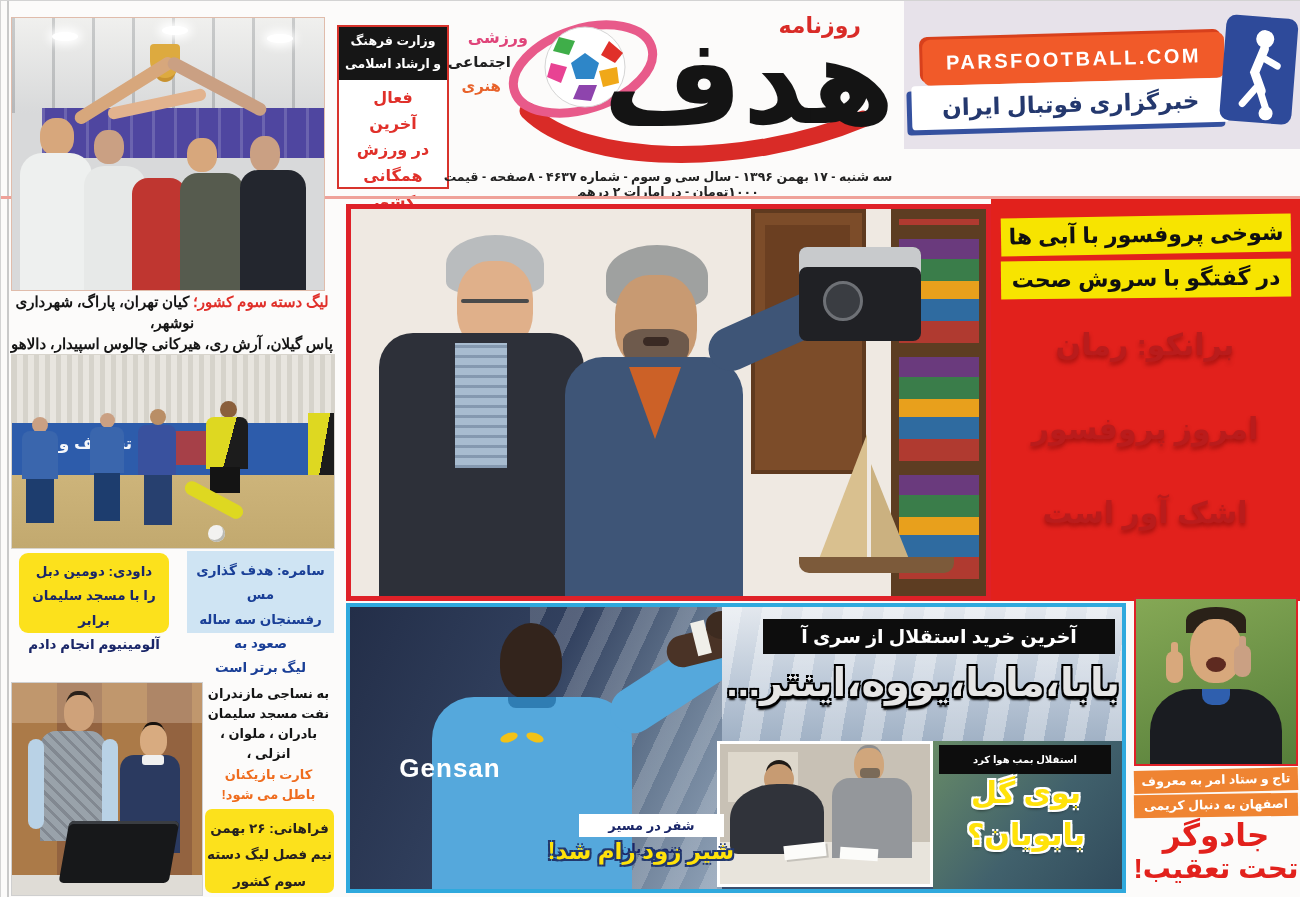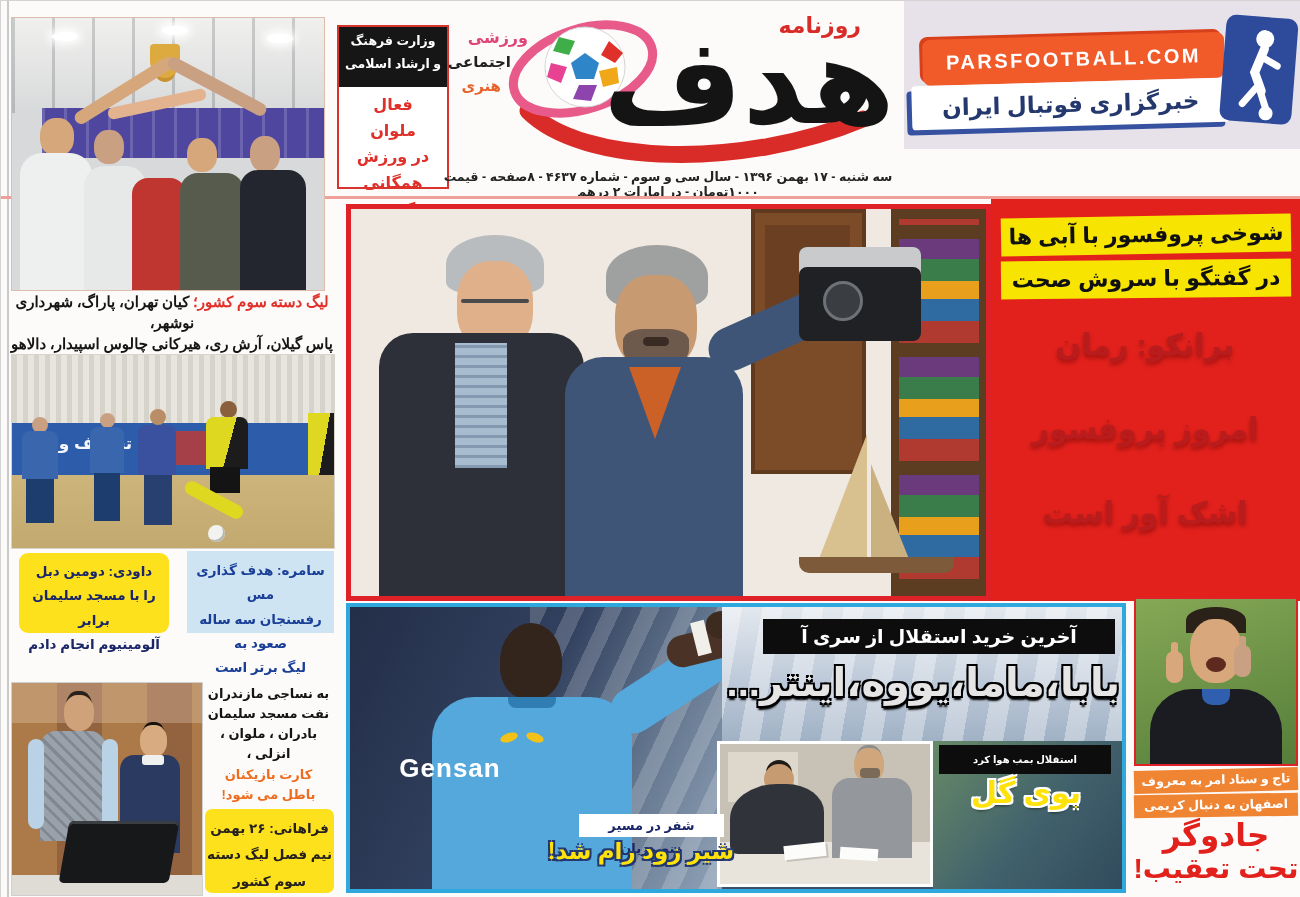--- a/index.html
+++ b/index.html
@@ -12,21 +12,21 @@
   .pf-wrap{left:908px;top:14px;width:392px;height:122px;transform:rotate(-1.6deg);}
   .pf-orange{left:14px;top:20px;width:302px;height:46px;background:#f15a29;border-radius:8px;color:#fff;
     font-size:20px;font-weight:800;letter-spacing:2.5px;line-height:46px;text-align:center;box-shadow:-3px -3px 0 #d8401c;}
   .pf-white{left:2px;top:66px;width:318px;height:44px;background:#fff;border-radius:4px;color:#24386e;
     font-size:23px;font-weight:800;line-height:44px;text-align:center;box-shadow:-5px 5px 0 #35519f;}
   .pf-navy{left:314px;top:6px;width:72px;height:106px;background:#2e4a9a;border-radius:10px;transform:rotate(6deg);}
   .logo-svg{left:432px;top:0;width:478px;height:166px;}
   .dateline{left:426px;top:168px;width:482px;font-size:12.5px;font-weight:bold;color:#222;text-align:center;}
   .pink-line{left:0;top:195px;width:1300px;height:3px;background:#efa199;}
   .ministry{left:336px;top:24px;width:112px;height:164px;border:2px solid #d8332c;background:#fff;box-sizing:border-box;}
-  .m-head{background:#161616;color:#fff;font-size:12.5px;font-weight:bold;line-height:1.85;padding:3px 0 11px;}
+  .m-head{background:#161616;color:#fff;font-size:12.5px;font-weight:bold;line-height:1.85;padding:3px 0 4px;}
   .m-body{color:#e0302a;font-size:16px;font-weight:800;line-height:1.62;padding-top:5px;}
   
   .trophy{left:10px;top:16px;width:312px;height:272px;border:1px solid #e0bcab;overflow:hidden;background:#d8d9da;}
   .caption3{left:4px;top:291px;width:334px;font-size:15px;font-weight:bold;line-height:1.4;color:#151515;font-family:Liberation Serif, serif;}
   .lead-red{color:#e0302a;}
   .match{left:10px;top:353px;width:322px;height:193px;overflow:hidden;border:1px solid #d8d4cc;background:#c7ae74;}
   .davoodi{left:18px;top:552px;width:150px;height:80px;background:#fce11c;border-radius:9px;
     font-size:13.5px;font-weight:800;color:#1a2668;line-height:1.8;padding-top:7px;box-sizing:border-box;}
   .samereh{left:186px;top:550px;width:147px;height:82px;background:#cfe4f3;
     font-size:13.5px;font-weight:800;color:#1a3f97;line-height:1.8;padding-top:8px;box-sizing:border-box;}
@@ -84,21 +84,21 @@
 
   <div class="abs pf-bg"></div>
 
   <div class="abs ministry">
     <div class="m-head ctr" dir="rtl">
       <div>وزارت فرهنگ</div>
       <div>و ارشاد اسلامی</div>
     </div>
     <div class="m-body ctr" dir="rtl">
       <div>فعال</div>
-      <div>ملوان</div>
+      <div>آخرین</div>
       <div>در ورزش</div>
       <div>همگانی کشور</div>
     </div>
   </div>
 
   <svg class="abs logo-svg" viewBox="0 0 478 166">
     <path d="M95 110 C150 165 310 168 430 118" stroke="#d92b27" stroke-width="17" fill="none" stroke-linecap="round"></path>
     <ellipse cx="150" cy="68" rx="72" ry="40" fill="none" stroke="#e85a8a" stroke-width="9" transform="rotate(-18 150 68)"></ellipse>
     <circle cx="152" cy="66" r="40" fill="#ffffff" stroke="#d5d5d5"></circle>
     <polygon points="152,52 166,62 161,78 143,78 138,62" fill="#2e86c8"></polygon>
@@ -284,20 +284,21 @@
       <div class="abs" style="left:134px;top:4px;width:30px;height:34px;background:#d0a67c;border-radius:45%;box-shadow:0 -5px 0 -2px #8e8e8e;"></div>
       <div class="abs" style="left:140px;top:24px;width:20px;height:10px;background:#7a6a58;border-radius:4px;"></div>
       <div class="abs" style="left:112px;top:34px;width:80px;height:80px;background:#94979b;border-radius:18px 18px 0 0;"></div>
       <div class="abs" style="left:64px;top:100px;width:42px;height:14px;background:#fcfcfa;transform:rotate(-6deg);box-shadow:2px 2px 0 rgba(0,0,0,.15);"></div>
       <div class="abs" style="left:120px;top:104px;width:38px;height:12px;background:#fcfcfa;transform:rotate(4deg);"></div>
     </div>
 
     <div class="abs bomb"></div>
     <div class="abs kickerB" dir="rtl">استقلال بمب هوا کرد</div>
     <div class="abs bomb-line bl1" dir="rtl">بوی گل</div>
+    <div class="abs bomb-line bl2" dir="rtl">بابویان؟</div>
 
     <div class="abs side-kicker" dir="rtl">شفر در مسیر منصوریان</div>
     <div class="abs side-head" dir="rtl">شیر زود رام شد!</div>
   </div>
 
   <div class="abs karimi">
     <div class="abs" style="left:50px;top:8px;width:60px;height:26px;background:#2a2118;border-radius:50% 50% 0 0;"></div>
     <div class="abs" style="left:54px;top:20px;width:52px;height:64px;background:#d8a87c;border-radius:45%;"></div>
     <div class="abs" style="left:70px;top:58px;width:20px;height:15px;background:#5e2a20;border-radius:50%;"></div>
     <div class="abs" style="left:30px;top:52px;width:17px;height:32px;background:#d8a87c;border-radius:8px;box-shadow:0 -14px 0 -5px #d8a87c;"></div>

